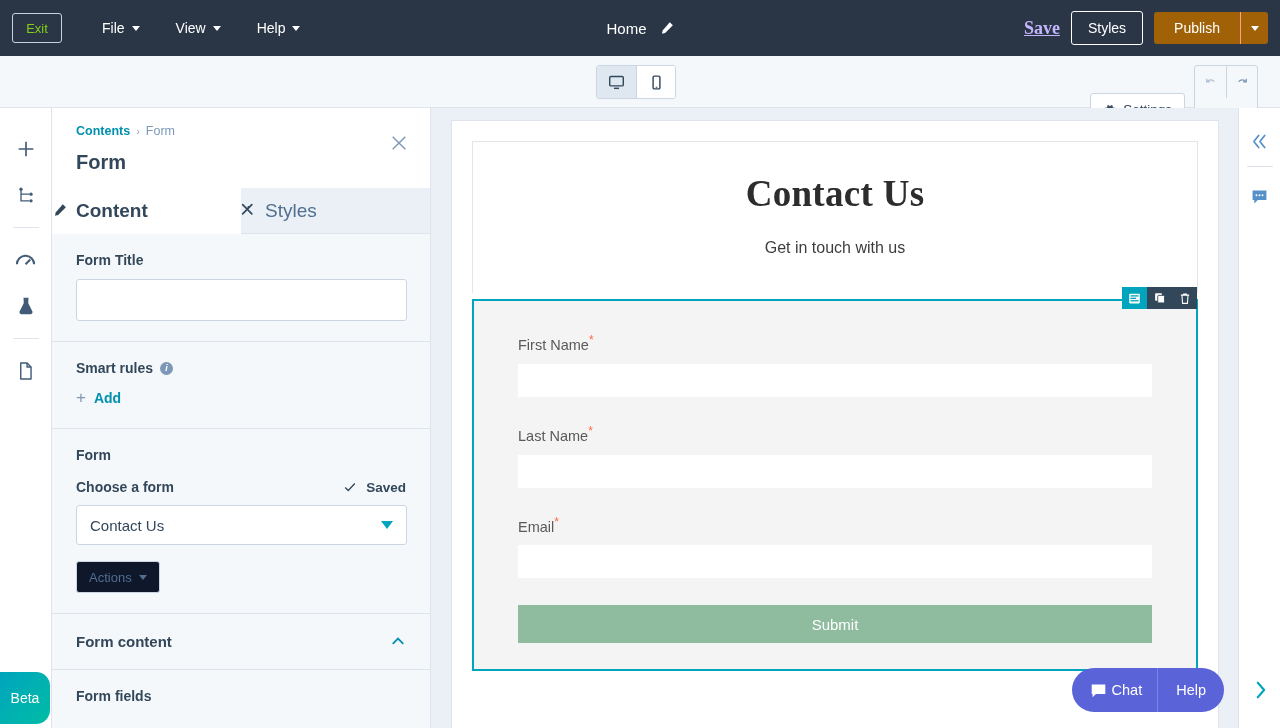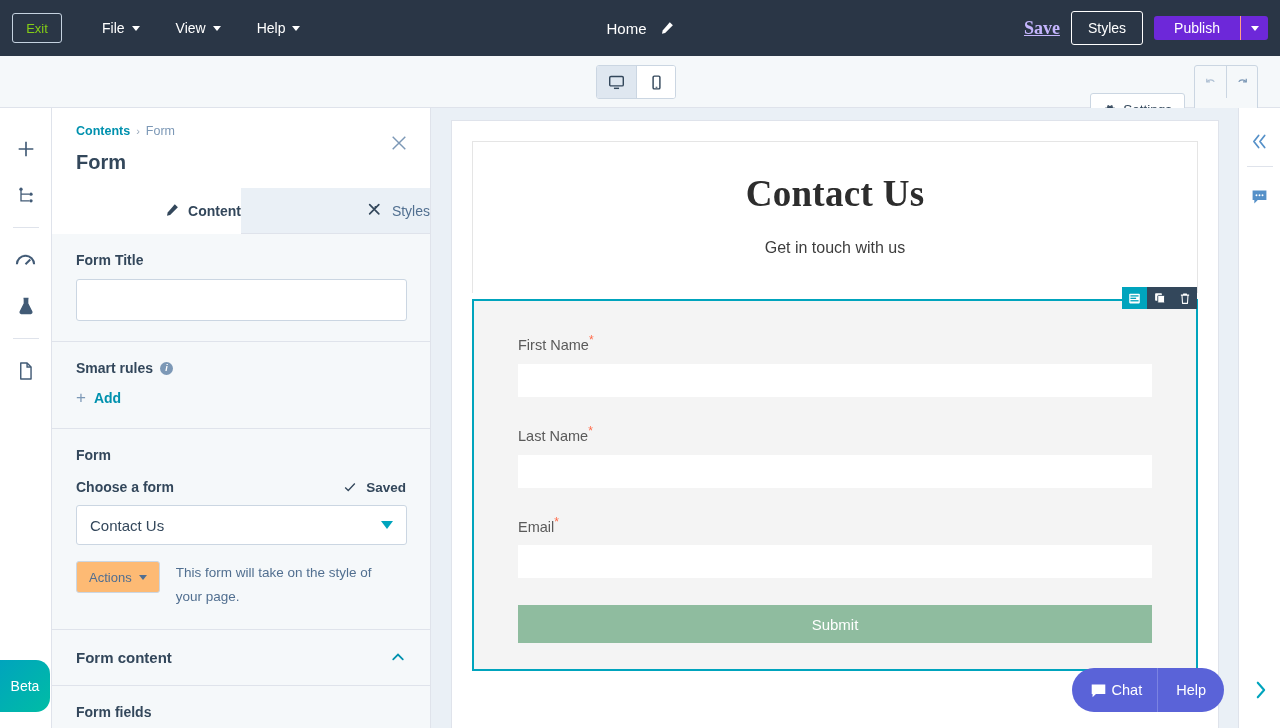--- a/index.html
+++ b/index.html
@@ -47,22 +47,22 @@
   .save-link {
     color: #c4b5fd; font-size: 18px; text-decoration: underline;
     font-weight: bold; cursor: pointer; font-family: Liberation Serif, serif;
   }
   .preview-btn {
     height: 34px; padding: 0 16px; border: 1px solid #fff; border-radius: 3px;
     color: #fff; font-size: 14px; background: transparent;
     display: flex; align-items: center; cursor: pointer;
   }
   .publish-wrap {
-    display: flex; height: 24px; border-radius: 3px; overflow: hidden;
-    background: #6d28d9;
+    display: flex; height: 32px; border-radius: 3px; overflow: hidden;
+    background: #a16207;
   }
   .publish-btn {
     padding: 0 20px; color: #fff; font-size: 14px;
     display: flex; align-items: center; cursor: pointer;
   }
   .publish-split {
     width: 28px; border-left: 1px solid #ffa085;
     display: flex; align-items: center; justify-content: center; cursor: pointer;
   }
 
@@ -125,22 +125,22 @@
   .bc-cur { color: #7c98b6; }
   .panel-title {
     font-size: 20px; font-weight: bold; color: #33475b; margin-top: 13px;
   }
   .panel-close {
     position: absolute; right: 22px; top: 26px; width: 18px; height: 18px;
     cursor: pointer;
   }
   .tabs { display: flex; height: 46px; background: #fff; }
   .tab {
-    flex: 1; display: flex; align-items: center; justify-content: flex-end;
-    gap: 9px; font-size: 14px; cursor: pointer; color: #33475b;
+    flex: 1; display: flex; align-items: center; justify-content: flex-start;
+    gap: 9px; font-size: 19px; cursor: pointer; color: #33475b;
     border-bottom: 1px solid #dfe3eb;
   }
   .tab.active {
     background: #fff; font-weight: bold;
     border-bottom: 1px solid #fff;
   }
   .tab.inactive { background: #eaf0f6; color: #516f90; }
   .sec { padding: 18px 24px 20px 24px; border-bottom: 1px solid #dfe3eb; }
   .sec-label {
     font-size: 14px; font-weight: bold; color: #33475b;
@@ -176,21 +176,21 @@
     border: 1px solid #cbd6e2; border-radius: 3px;
     display: flex; align-items: center; justify-content: space-between;
     padding: 0 13px; font-size: 15px; color: #33475b; cursor: pointer;
   }
   .caret-teal {
     width: 0; height: 0; border-left: 6px solid transparent;
     border-right: 6px solid transparent; border-top: 8px solid #00a4bd;
   }
   .actions-row { display: flex; gap: 16px; margin-top: 16px; align-items: flex-start; }
   .actions-btn {
-    height: 32px; padding: 0 12px; background: #fdba74; border: 1px solid #cbd6e2;
+    height: 32px; padding: 0 12px; background: #0f172a; border: 1px solid #cbd6e2;
     border-radius: 3px; font-size: 13px; color: #506e91;
     display: flex; align-items: center; gap: 7px; cursor: pointer;
   }
   .caret-gray {
     width: 0; height: 0; border-left: 4px solid transparent;
     border-right: 4px solid transparent; border-top: 5px solid #506e91;
   }
   .actions-note { font-size: 13.5px; color: #516f90; line-height: 24px; width: 222px; }
   .accordion {
     padding: 19px 24px; display: flex; align-items: flex-start;
@@ -257,21 +257,21 @@
     justify-content: center; cursor: pointer;
   }
   .rrail-sep { width: 26px; height: 1px; background: #dfe3eb; margin: 6px 0 10px 0; }
   .rrail-bottom {
     position: absolute; bottom: 28px; left: 0; width: 42px;
     display: flex; justify-content: center; cursor: pointer;
   }
 
   
   .beta-badge {
-    position: absolute; left: 0; bottom: 16px; width: 50px; height: 52px;
+    position: absolute; left: 0; bottom: 4px; width: 50px; height: 52px;
     background: linear-gradient(135deg, #00a4bd 0%, #00bda5 100%);
     border-radius: 0 14px 14px 0; color: #fff; font-size: 14px;
     display: flex; align-items: center; justify-content: center; cursor: pointer;
   }
   .chat-widget {
     position: absolute; right: 56px; bottom: 16px; height: 44px;
     background: #5a63d8; border-radius: 22px; display: flex;
     align-items: center; color: #fff; font-size: 14.5px;
   }
   .chat-part {
@@ -458,21 +458,20 @@
       </div>
       <div class="select-box">
         <span>Contact Us</span>
         <span class="caret-teal"></span>
       </div>
       <div class="actions-row">
         <div class="actions-btn">
           <span>Actions</span>
           <span class="caret-gray"></span>
         </div>
-        <div class="actions-note">This form will take on the style of your page.</div>
       </div>
     </div>
 
     <div class="accordion">
       <span class="accordion-title">Form content</span>
       <svg width="16" height="16" viewBox="0 0 20 20">
         <path d="M4 13l6-6 6 6" fill="none" stroke="#0091ae" stroke-width="2.2" stroke-linecap="round"></path>
       </svg>
     </div>
 

